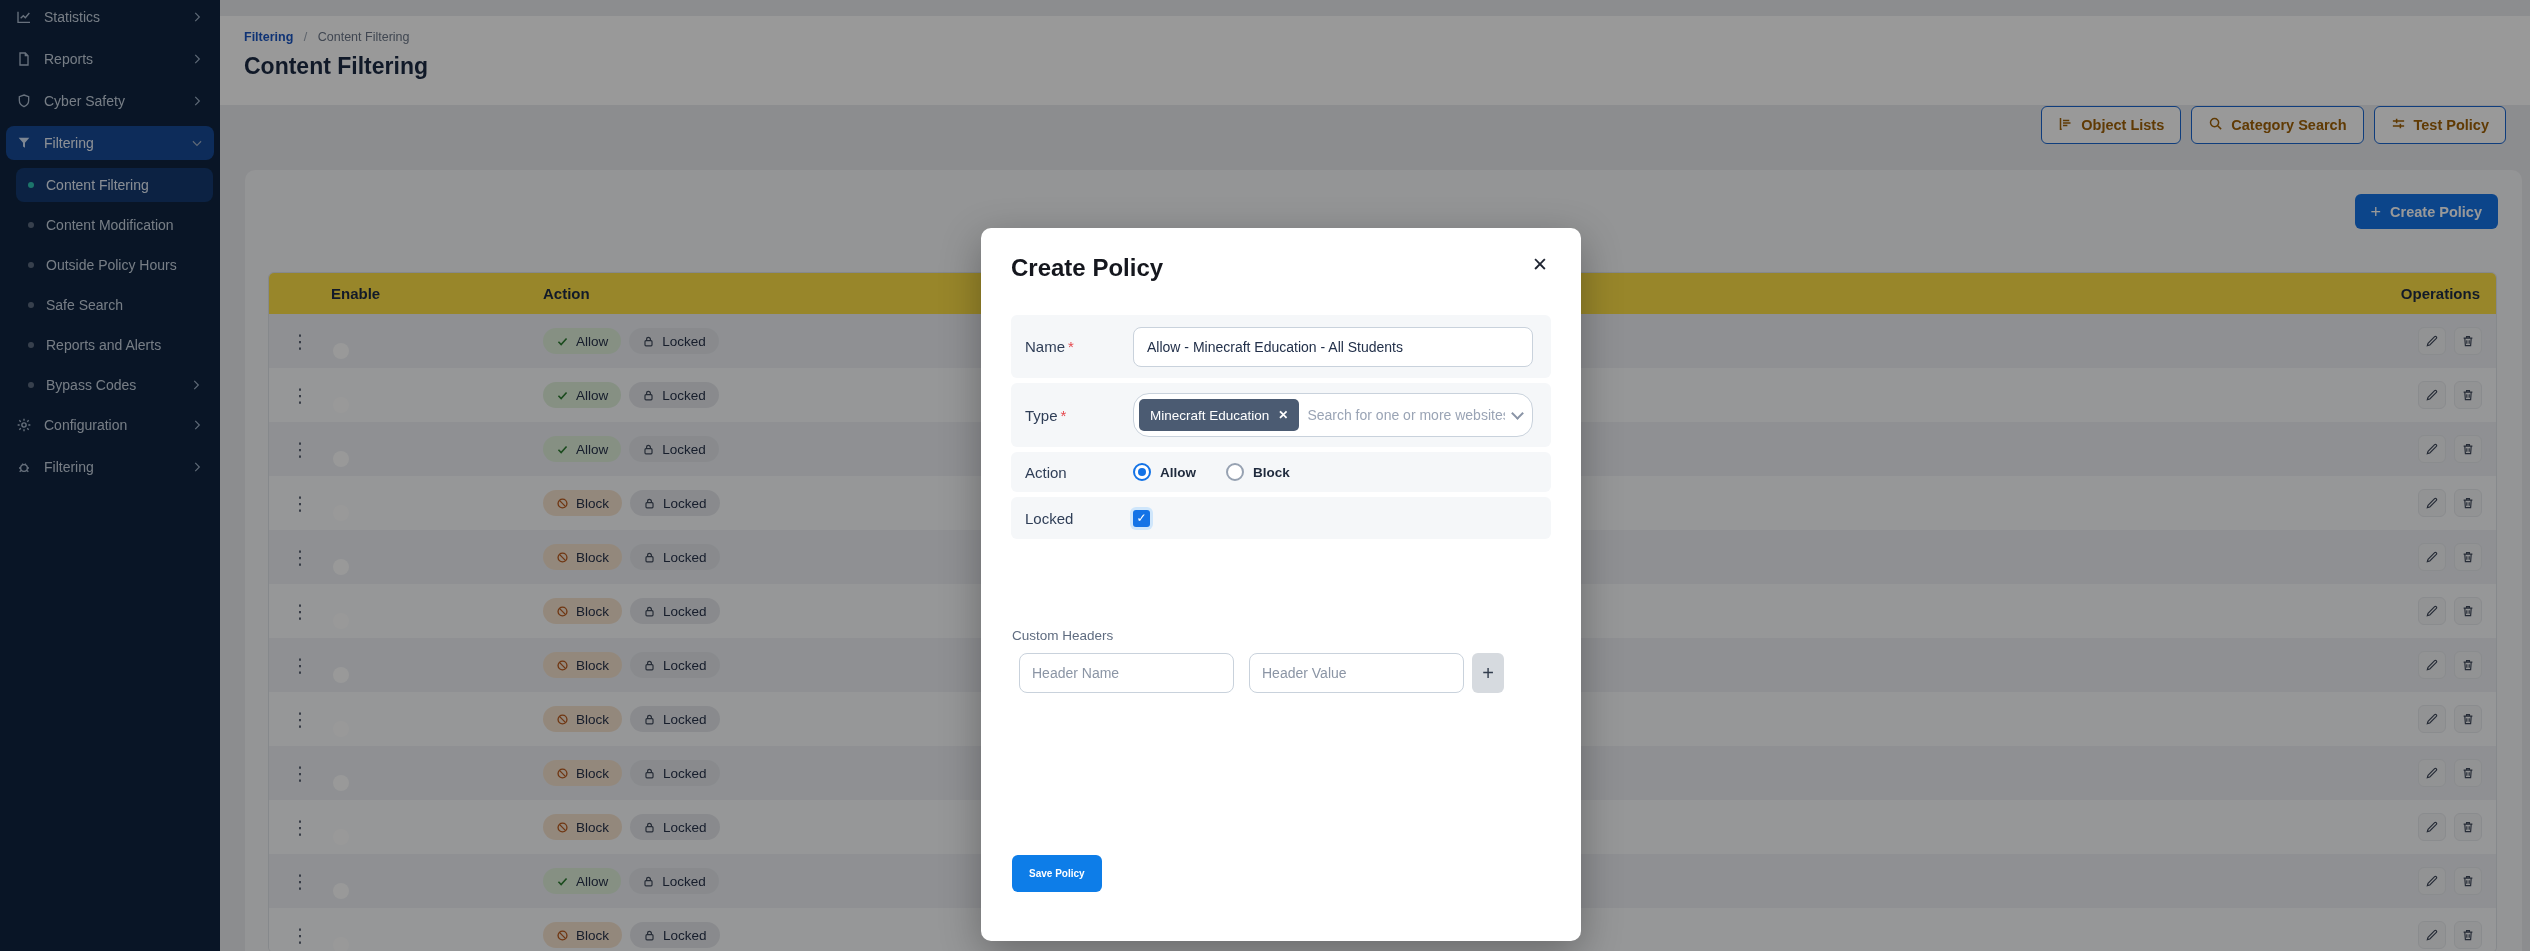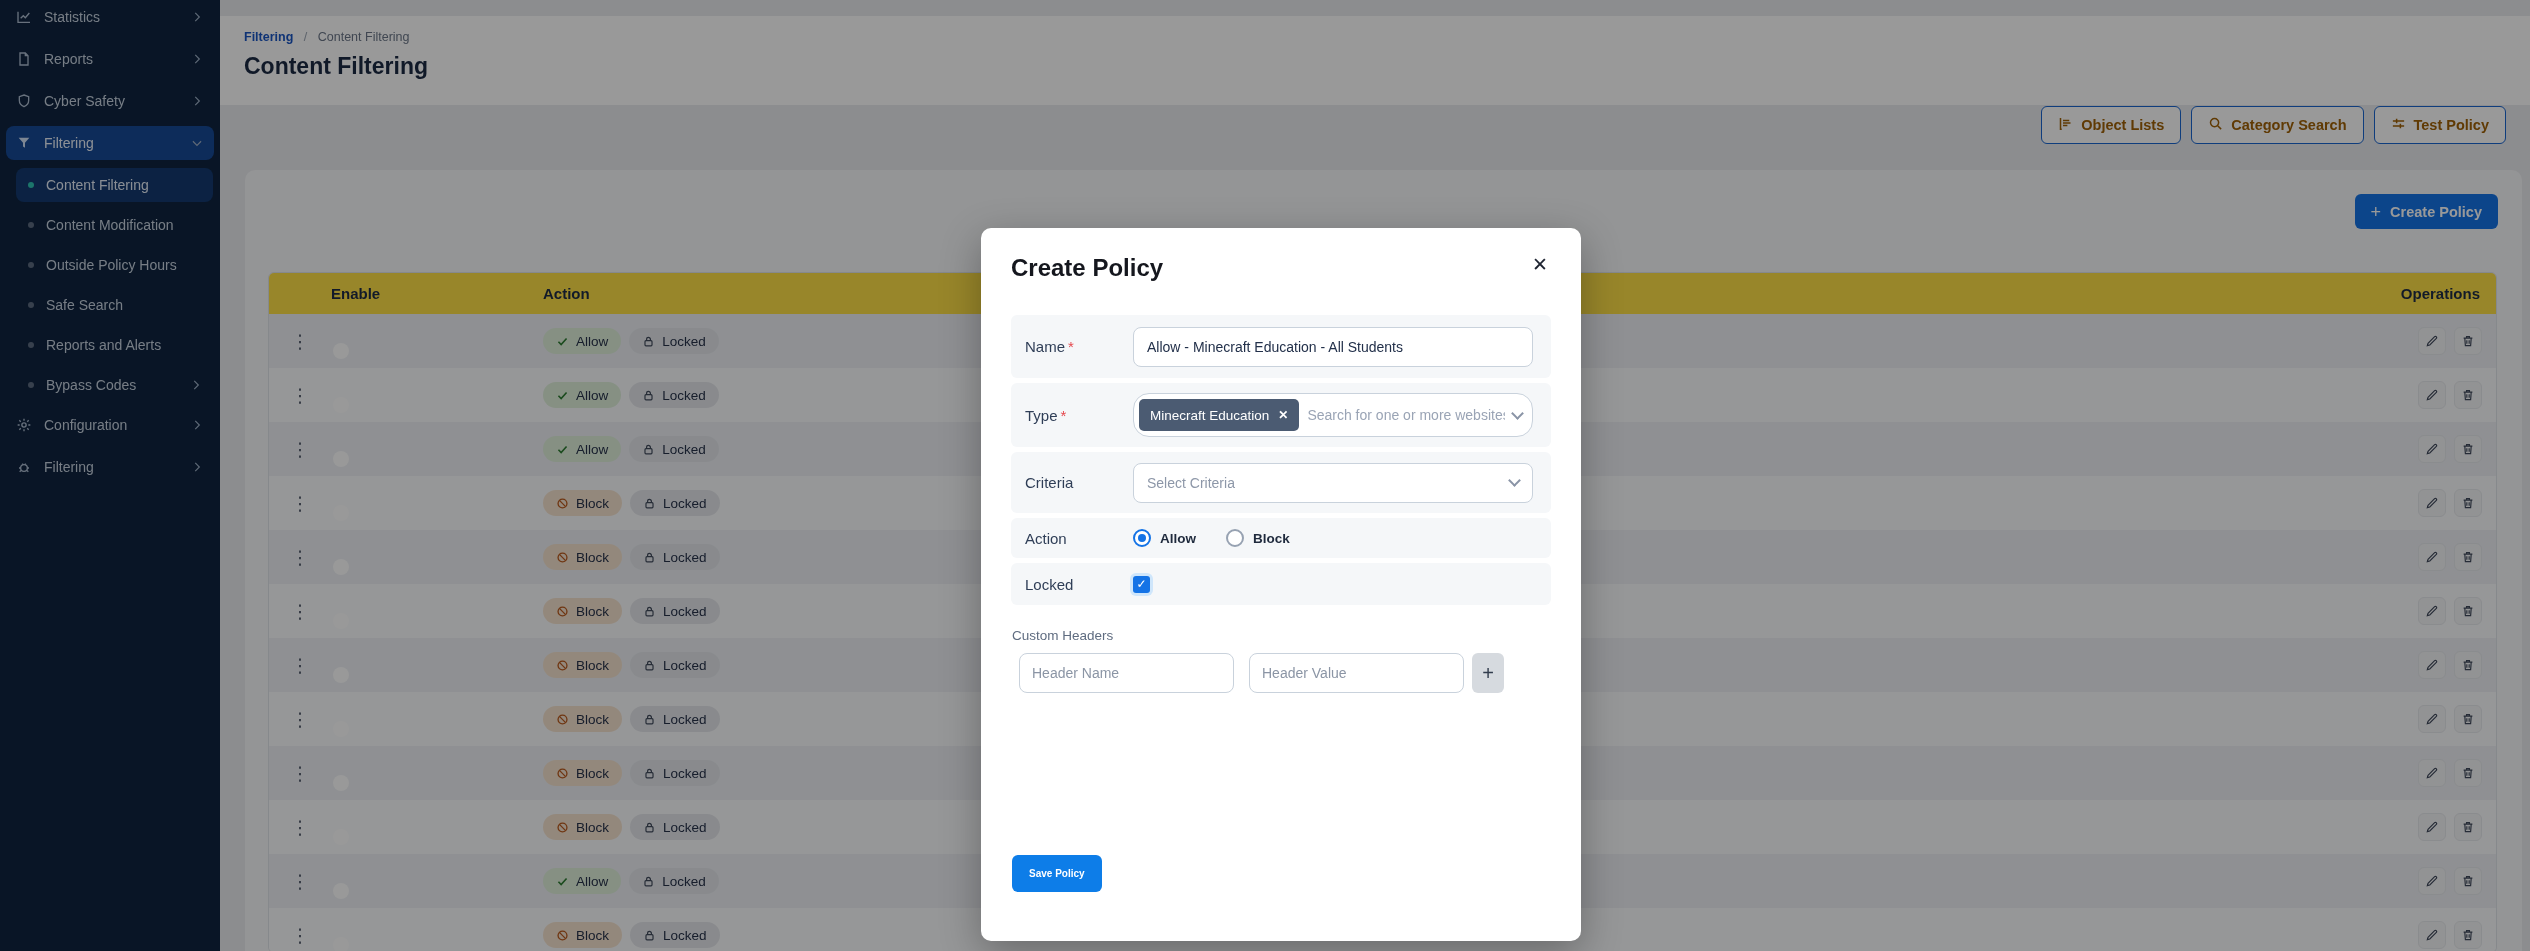--- a/index.html
+++ b/index.html
@@ -686,27 +686,20 @@
         <div class="type-box">
           <span class="tag">
             <span>Minecraft Education</span>
             <span class="tag-x">✕</span>
           </span>
           <span class="type-ph">Search for one or more websites</span>
           <span class="chev"></span>
         </div>
       </div>
 
-      <div class="band b-criteria">
-        <div class="band-label">Criteria</div>
-        <div class="select-box">
-          <span class="select-ph">Select Criteria</span>
-          <span class="chev"></span>
-        </div>
-      </div>
 
       <div class="band b-action">
         <div class="band-label">Action</div>
         <div class="radio-group">
           <span class="radio-opt">
             <span class="radio sel"></span>
             <span class="radio-label">Allow</span>
           </span>
           <span class="radio-opt">
             <span class="radio"></span>

